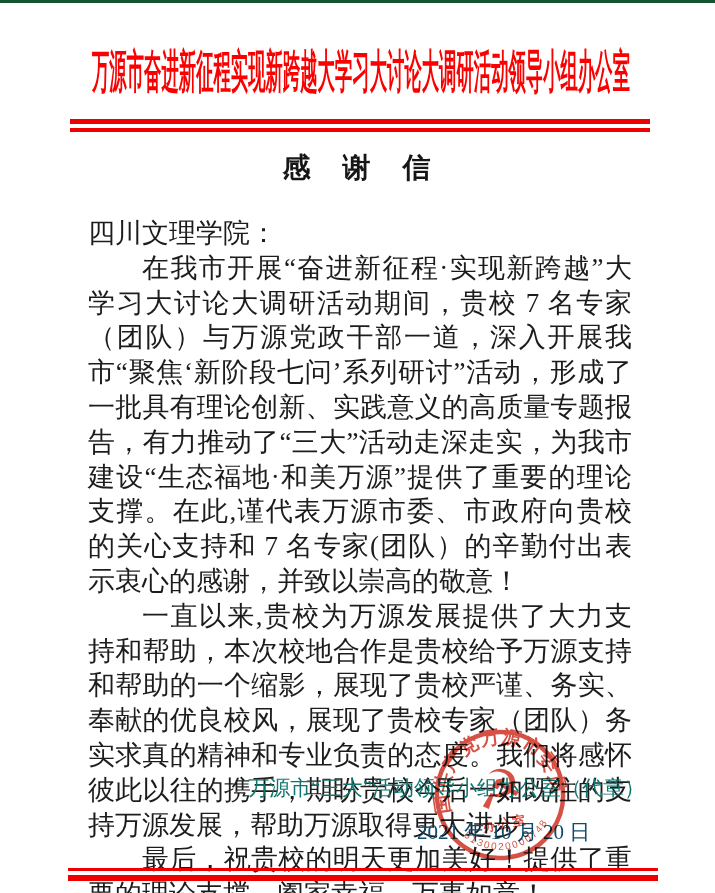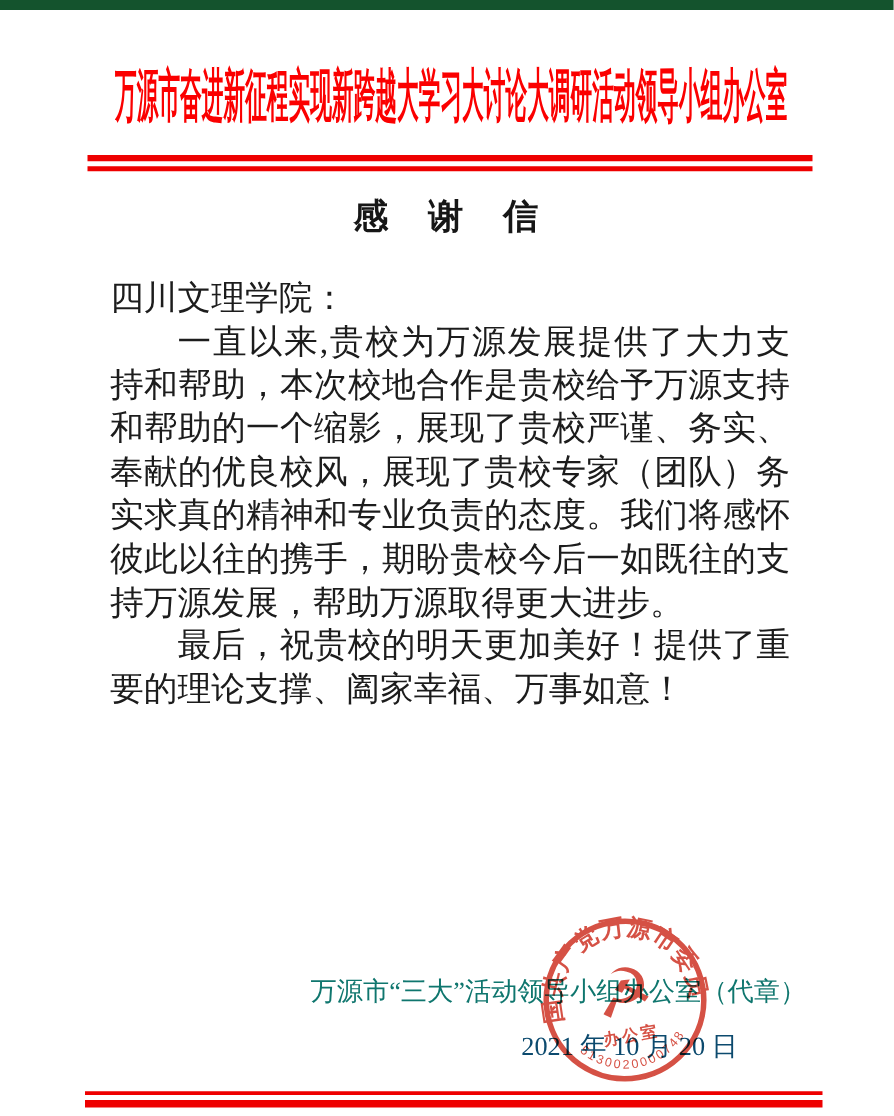--- a/index.html
+++ b/index.html
@@ -5,21 +5,21 @@
   * { margin: 0; padding: 0; box-sizing: border-box; }
   html, body { background: #ffffff; }
   body { font-family: "Liberation Serif", "DejaVu Serif", serif; }
 
   .page {
     position: relative;
     width: 715px;
     height: 893px;
     background: #ffffff;
     overflow: hidden;
-    border-top: 8px solid #14532d;
+    border-top: 3px solid #14532d;
   }
 
   
   .letterhead-svg {
     position: absolute;
     left: 92px;
     top: 34px;
     width: 545px;
     height: 64px;
   }
@@ -96,20 +96,21 @@
     <text x="0" y="50" font-size="46" textLength="538" lengthAdjust="spacingAndGlyphs">万源市奋进新征程实现新跨越大学习大讨论大调研活动领导小组办公室</text>
   </svg>
 
   <div class="rule rule-top-1"></div>
   <div class="rule rule-top-2"></div>
 
   <div class="letter-title">感　谢　信</div>
 
   <div class="body-text">
     <p>四川文理学院：</p>
+    <p class="indent">在我市开展“奋进新征程·实现新跨越”大学习大讨论大调研活动期间，贵校 7 名专家（团队）与万源党政干部一道，深入开展我市“聚焦‘新阶段七问’系列研讨”活动，形成了一批具有理论创新、实践意义的高质量专题报告，有力推动了“三大”活动走深走实，为我市建设“生态福地·和美万源”提供了重要的理论支撑。在此,谨代表万源市委、市政府向贵校的关心支持和 7 名专家(团队）的辛勤付出表示衷心的感谢，并致以崇高的敬意！</p>
     <p class="indent">一直以来,贵校为万源发展提供了大力支持和帮助，本次校地合作是贵校给予万源支持和帮助的一个缩影，展现了贵校严谨、务实、奉献的优良校风，展现了贵校专家（团队）务实求真的精神和专业负责的态度。我们将感怀彼此以往的携手，期盼贵校今后一如既往的支持万源发展，帮助万源取得更大进步。</p>
     <p class="indent">最后，祝贵校的明天更加美好！提供了重要的理论支撑、阖家幸福、万事如意！</p>
   </div>
 
   <div class="signature-line">万源市“三大”活动领导小组办公室（代章）</div>
   <div class="date-line">2021 年 10 月 20 日</div>
 
   <svg class="seal-svg" viewBox="0 0 140 140">
     <g transform="rotate(-10 70 70)">
       <circle cx="70" cy="70" r="63" fill="none" stroke="#d0392b" stroke-width="4.5"></circle>

